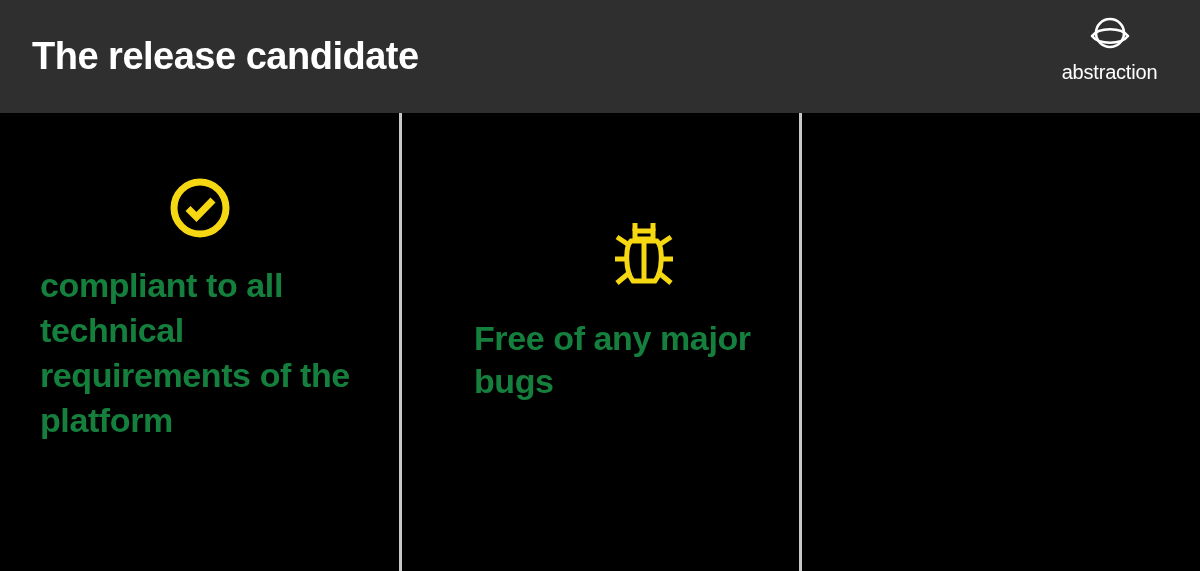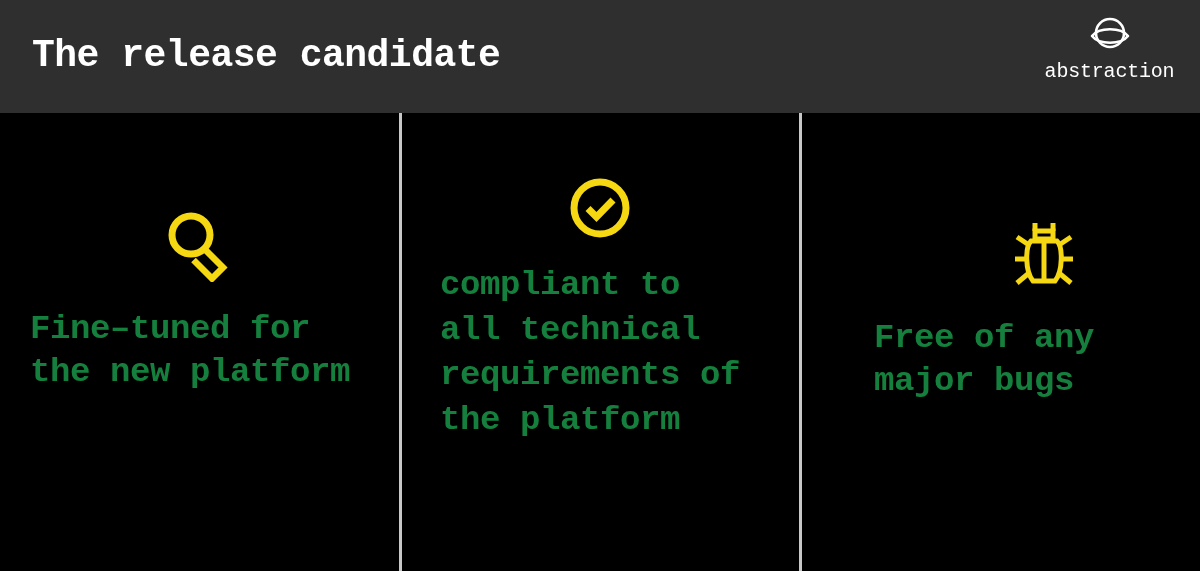--- a/index.html
+++ b/index.html
@@ -10,21 +10,20 @@
     background: #000000;
     font-family: "Liberation Sans", sans-serif;
     overflow: hidden;
   }
 
   .slide {
     position: relative;
     width: 964px;
     height: 571px;
     background: #000000;
-    font-family: Liberation Mono, monospace;
   }
 
   
   .header {
     position: absolute;
     top: 0; left: 0;
     width: 1200px;
     height: 113px;
     background: #2f2f2f;
     z-index: 3;
@@ -147,29 +146,20 @@
       </svg>
       <div class="logo-wordmark">abstraction</div>
     </div>
   </div>
 
   <div class="divider divider-left"></div>
   <div class="divider divider-right"></div>
 
   <div class="columns">
 
-    <div class="column col-1">
-      <div class="col-inner">
-        <svg class="col-icon" viewBox="0 0 74 74">
-          <circle cx="28" cy="27" r="19" fill="none" stroke="#f5d712" stroke-width="7"></circle>
-          <path d="M41.5 41 L60 59.5 L49 70.5 L30.5 52" fill="none" stroke="#f5d712" stroke-width="6.5" stroke-linejoin="miter"></path>
-        </svg>
-        <div class="col-text">Fine–tuned for the new platform</div>
-      </div>
-    </div>
 
     <div class="column col-2">
       <div class="col-inner">
         <svg class="col-icon" viewBox="0 0 66 66">
           <circle cx="33" cy="33" r="26" fill="none" stroke="#f5d712" stroke-width="7"></circle>
           <path d="M21 33.5 L29.5 42 L46 25" fill="none" stroke="#f5d712" stroke-width="7" stroke-linecap="butt" stroke-linejoin="miter"></path>
         </svg>
         <div class="col-text">compliant to all technical requirements of the platform</div>
       </div>
     </div>

